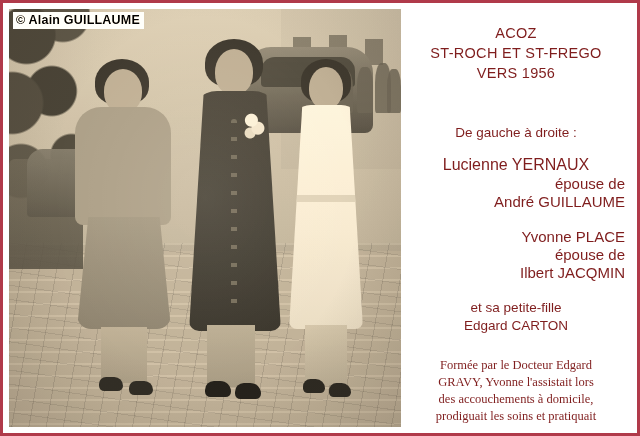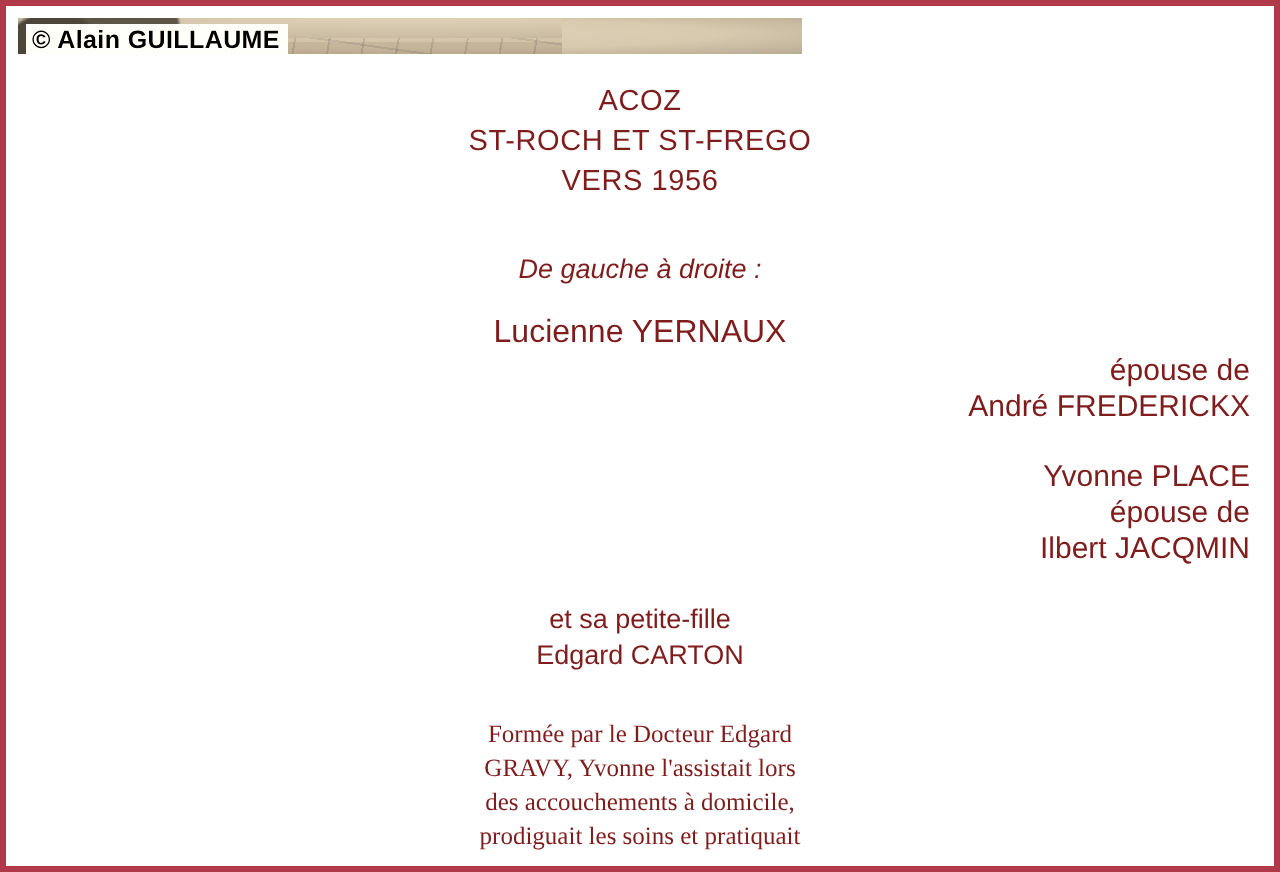--- a/index.html
+++ b/index.html
@@ -19,21 +19,21 @@
     background: #ffffff;
     overflow: hidden;
   }
   .inner {
     position: absolute;
     left: 6px;
     top: 6px;
     right: 6px;
     bottom: 6px;
     display: flex;
-    flex-direction: column;
+    flex-direction: row;
   }
   
   .photo {
     position: relative;
     width: 392px;
     height: 100%;
     overflow: hidden;
     background: #bfae93;
     filter: sepia(0.35) saturate(0.8);
   }
@@ -215,22 +215,21 @@
     box-sizing: border-box;
   }
   .title {
     font-size: 14.5px;
     line-height: 20px;
     letter-spacing: .3px;
     margin-top: 4px;
   }
   .lead {
     font-size: 13.5px;
-    margin-top: 26px;
-    font-style: italic;
+    margin-top: 42px;
   }
   .name {
     font-size: 16px;
     margin-top: 16px;
   }
   .sub {
     font-size: 15px;
     line-height: 16px;
     margin-top: 2px;
     text-align: right;
@@ -324,21 +323,21 @@
       <div class="title">
         <div>ACOZ</div>
         <div>ST-ROCH ET ST-FREGO</div>
         <div>VERS 1956</div>
       </div>
 
       <div class="lead">De gauche à droite :</div>
 
       <div class="name">Lucienne YERNAUX</div>
       <div class="sub">épouse de</div>
-      <div class="sub">André FREDERICKX</div>
+      <div class="sub">André GUILLAUME</div>
 
       <div class="name2">Yvonne PLACE</div>
       <div class="sub">épouse de</div>
       <div class="sub">Ilbert JACQMIN</div>
 
       <div class="rel">
         <div>et sa petite-fille</div>
         <div>Edgard CARTON</div>
       </div>
 

